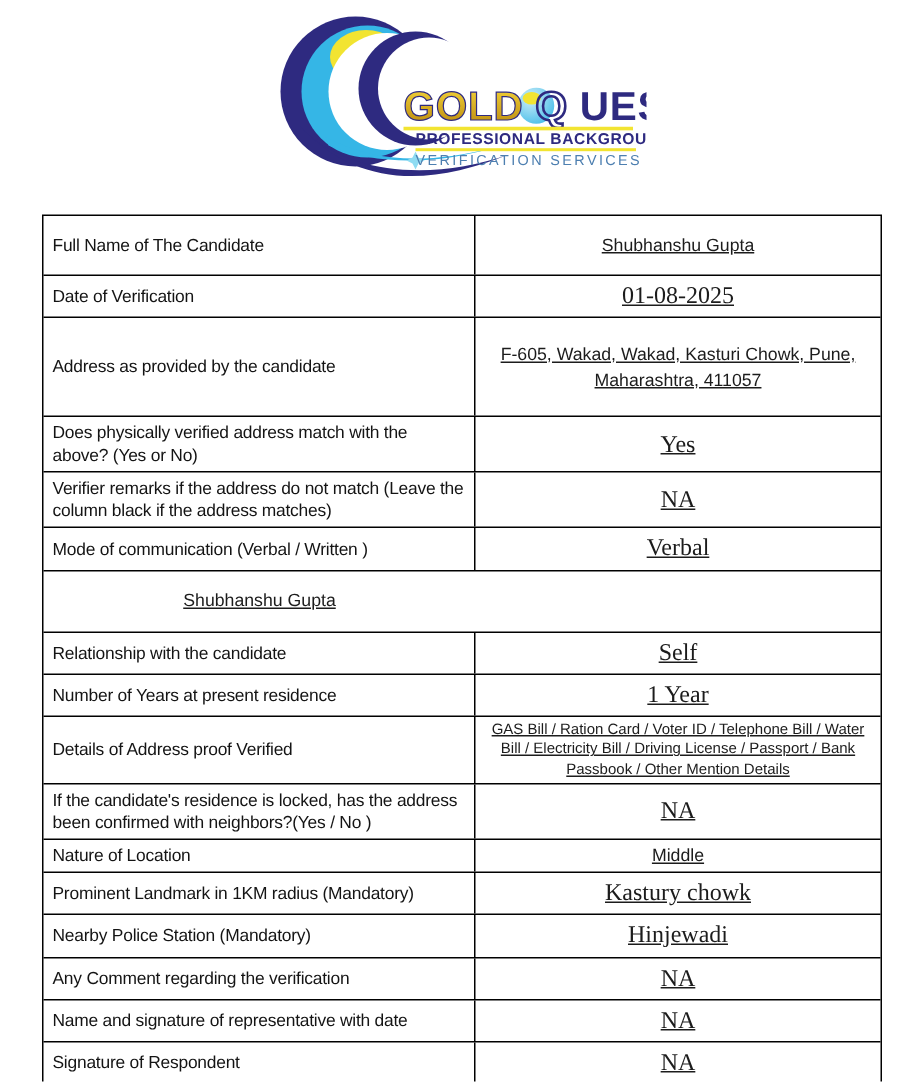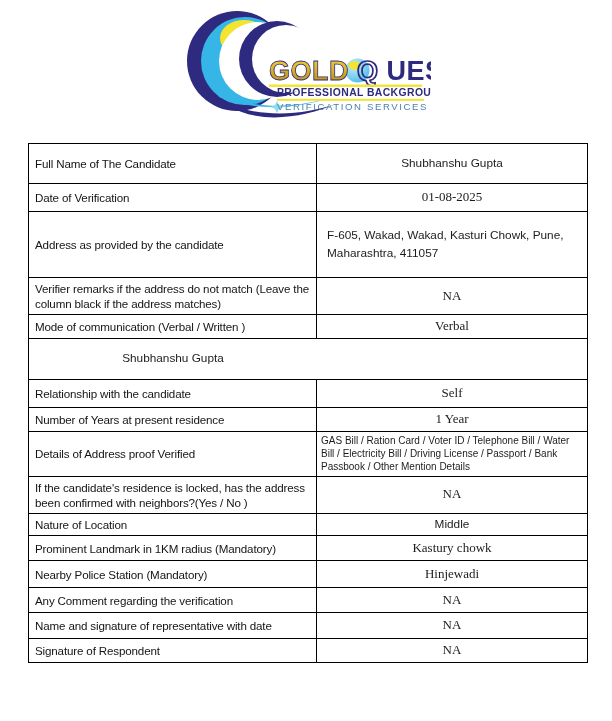--- a/index.html
+++ b/index.html
@@ -40,29 +40,31 @@
     font-size: 11.6px;
     letter-spacing: -0.15px;
     line-height: 1.3;
     color: #141414;
     box-sizing: border-box;
   }
   .cell-value {
     display: flex;
     align-items: center;
     justify-content: center;
+    text-align: center;
     padding: 2px 10px;
     font-size: 11.8px;
     line-height: 1.45;
     color: #1c1c1c;
     box-sizing: border-box;
+    text-decoration: underline;
   }
   .cell-value.serif {
     font-family: "Liberation Serif", "DejaVu Serif", serif;
-    font-size: 13px;
+    font-size: 16px;
   }
   .cell-value.dense { line-height: 1.32; font-size: 10px; padding: 2px 4px; }
 </style>
 </head>
 <body>
 
 <div class="page">
 
   <div class="logo-wrap">
     <svg class="logo-svg" width="250" height="122" viewBox="0 0 250 122" xmlns="http://www.w3.org/2000/svg">
@@ -119,20 +121,24 @@
         <div class="cell-value">Shubhanshu Gupta</div>
       </div>
       <div class="vrow" style="min-height: 28px;">
         <div class="cell-label">Date of Verification</div>
         <div class="cell-value serif">01-08-2025</div>
       </div>
       <div class="vrow" style="min-height: 66px;">
         <div class="cell-label">Address as provided by the candidate</div>
         <div class="cell-value">F-605, Wakad, Wakad, Kasturi Chowk, Pune, Maharashtra, 411057</div>
       </div>
+      <div class="vrow" style="min-height: 31px;">
+        <div class="cell-label">Does physically verified address match with the above? (Yes or No)</div>
+        <div class="cell-value serif">Yes</div>
+      </div>
       <div class="vrow" style="min-height: 27px;">
         <div class="cell-label">Verifier remarks if the address do not match (Leave the column black if the address matches)</div>
         <div class="cell-value serif">NA</div>
       </div>
       <div class="vrow" style="min-height: 22px;">
         <div class="cell-label">Mode of communication (Verbal / Written )</div>
         <div class="cell-value serif">Verbal</div>
       </div>
       <div class="vrow" style="min-height: 41px;">
         <div class="cell-value">Shubhanshu Gupta</div>

